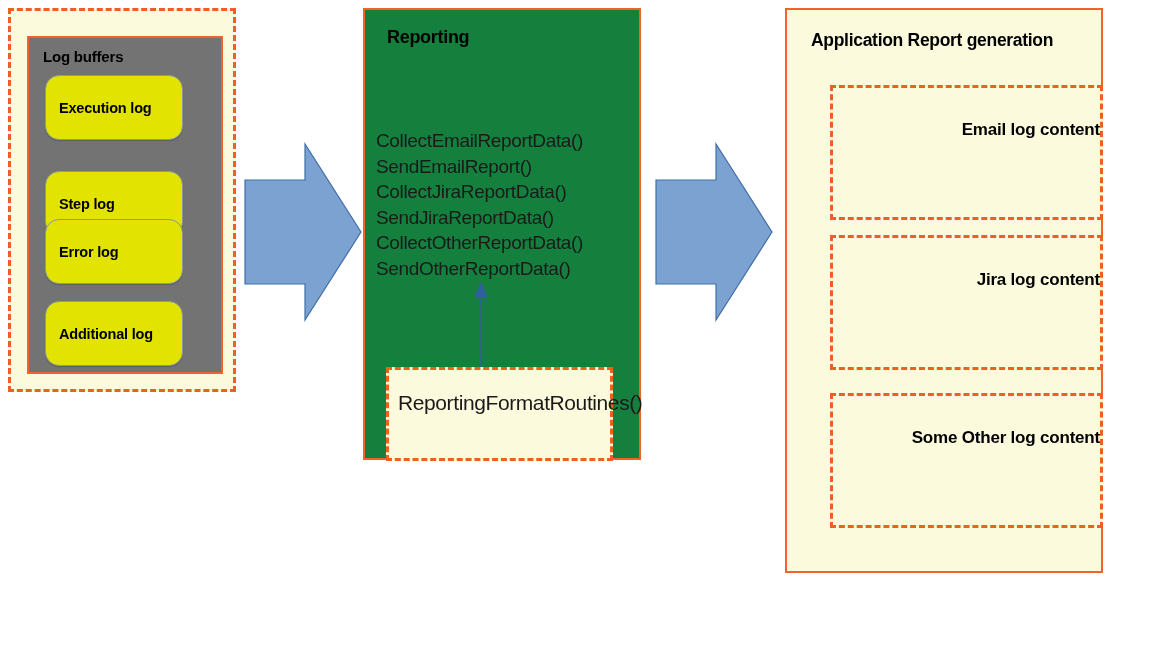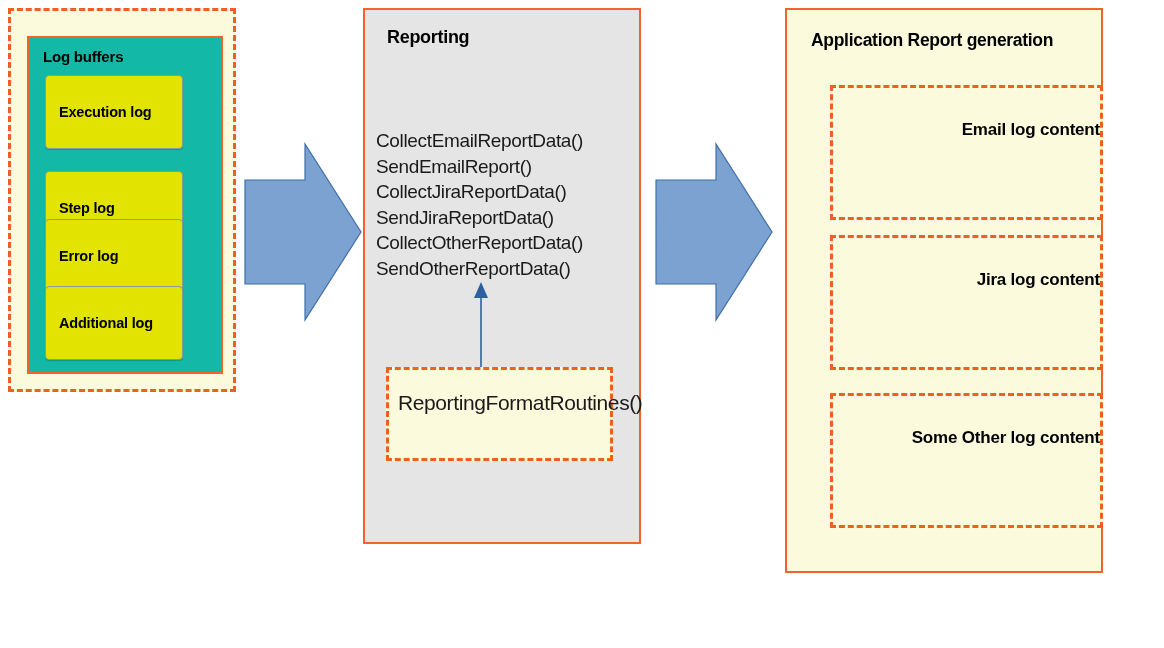--- a/index.html
+++ b/index.html
@@ -34,79 +34,79 @@
     border: 3px dashed #ee5f22;
   }
 
   #log-buffers-panel {
     position: absolute;
     left: 16px;
     top: 25px;
     width: 196px;
     height: 338px;
     box-sizing: border-box;
-    background: #14b8a6;
+    background: #737373;
     border: 2px solid #f4622b;
   }
 
   #log-buffers-title {
     position: absolute;
     left: 14px;
     top: 10px;
     font-size: 15px;
     font-weight: bold;
     color: #000000;
     letter-spacing: -0.2px;
   }
 
   .log-chip {
     position: absolute;
     left: 16px;
     width: 138px;
-    height: 74px;
+    height: 65px;
     box-sizing: border-box;
     background: #e3e300;
     border: 1px solid #8a9a9a;
-    border-radius: 4px;
+    border-radius: 14px;
     box-shadow: 0 1px 1px rgba(0,0,0,0.18);
   }
   .log-chip span {
     position: absolute;
     left: 13px;
     top: 50%;
     transform: translateY(-50%);
     font-size: 14.5px;
     font-weight: bold;
     color: #000000;
     letter-spacing: -0.2px;
     white-space: nowrap;
   }
   #log-chip-0 { top: 37px; }
   #log-chip-1 { top: 125px; margin-top: 8px; }
   #log-chip-2 { top: 181px; }
-  #log-chip-3 { top: 248px; text-align: right; }
+  #log-chip-3 { top: 263px; text-align: right; }
 
   
   .flow-arrow {
     position: absolute;
     width: 120px;
     height: 180px;
   }
   #flow-arrow-1 { left: 243px; top: 142px; }
   #flow-arrow-2 { left: 654px; top: 142px; }
 
   
   #reporting-panel {
     position: absolute;
     left: 363px;
     top: 8px;
     width: 278px;
-    height: 536px;
-    box-sizing: border-box;
-    background: #e5e5e5;
+    height: 452px;
+    box-sizing: border-box;
+    background: #15803d;
     border: 2px solid #f4622b;
   }
   #reporting-title {
     position: absolute;
     left: 22px;
     top: 17px;
     font-size: 18px;
     font-weight: bold;
     color: #000000;
     letter-spacing: -0.3px;

